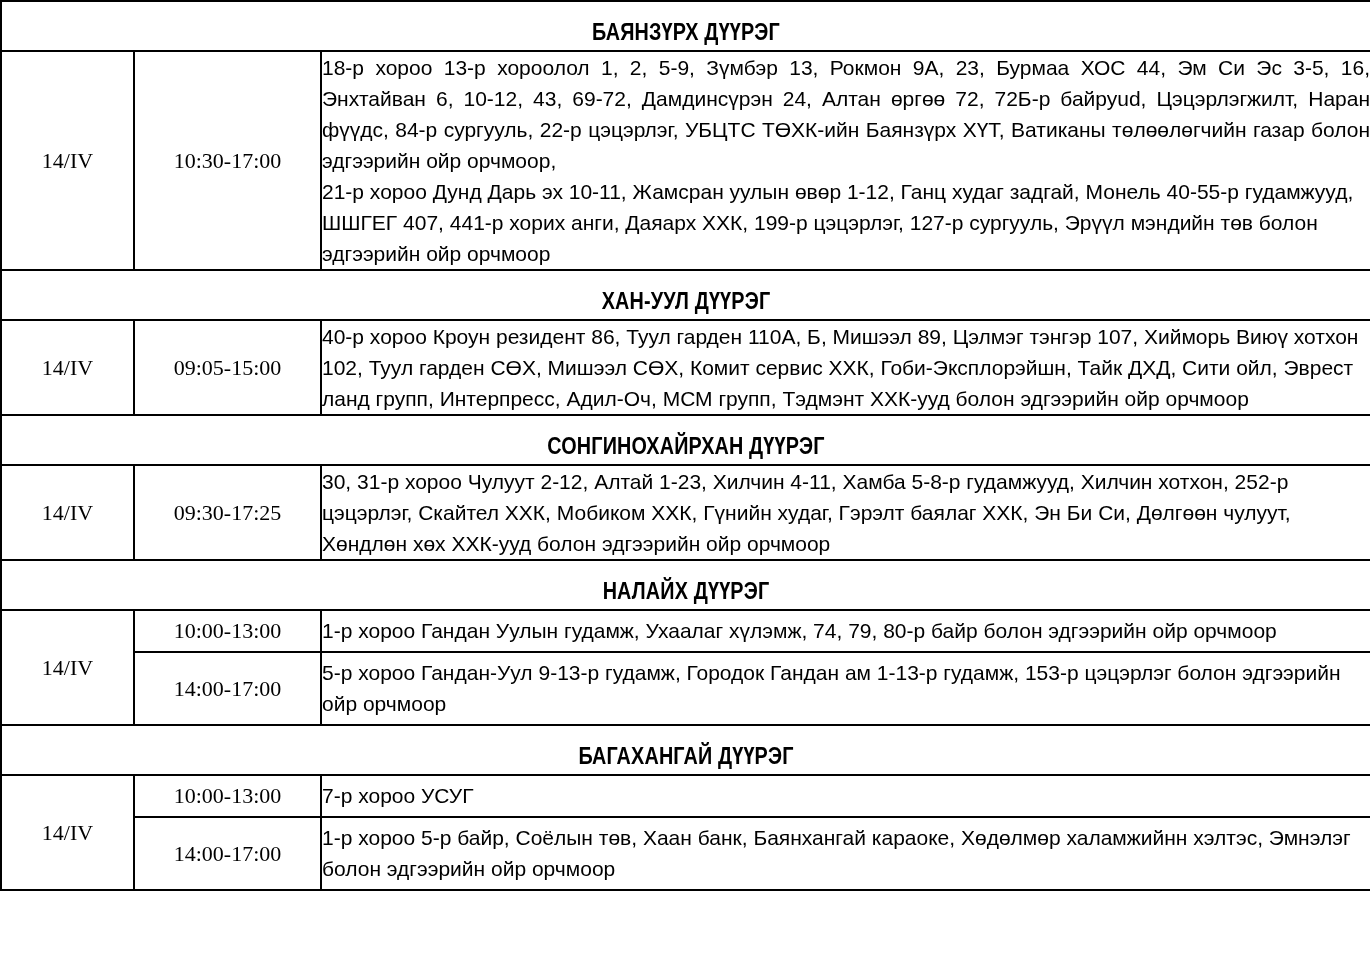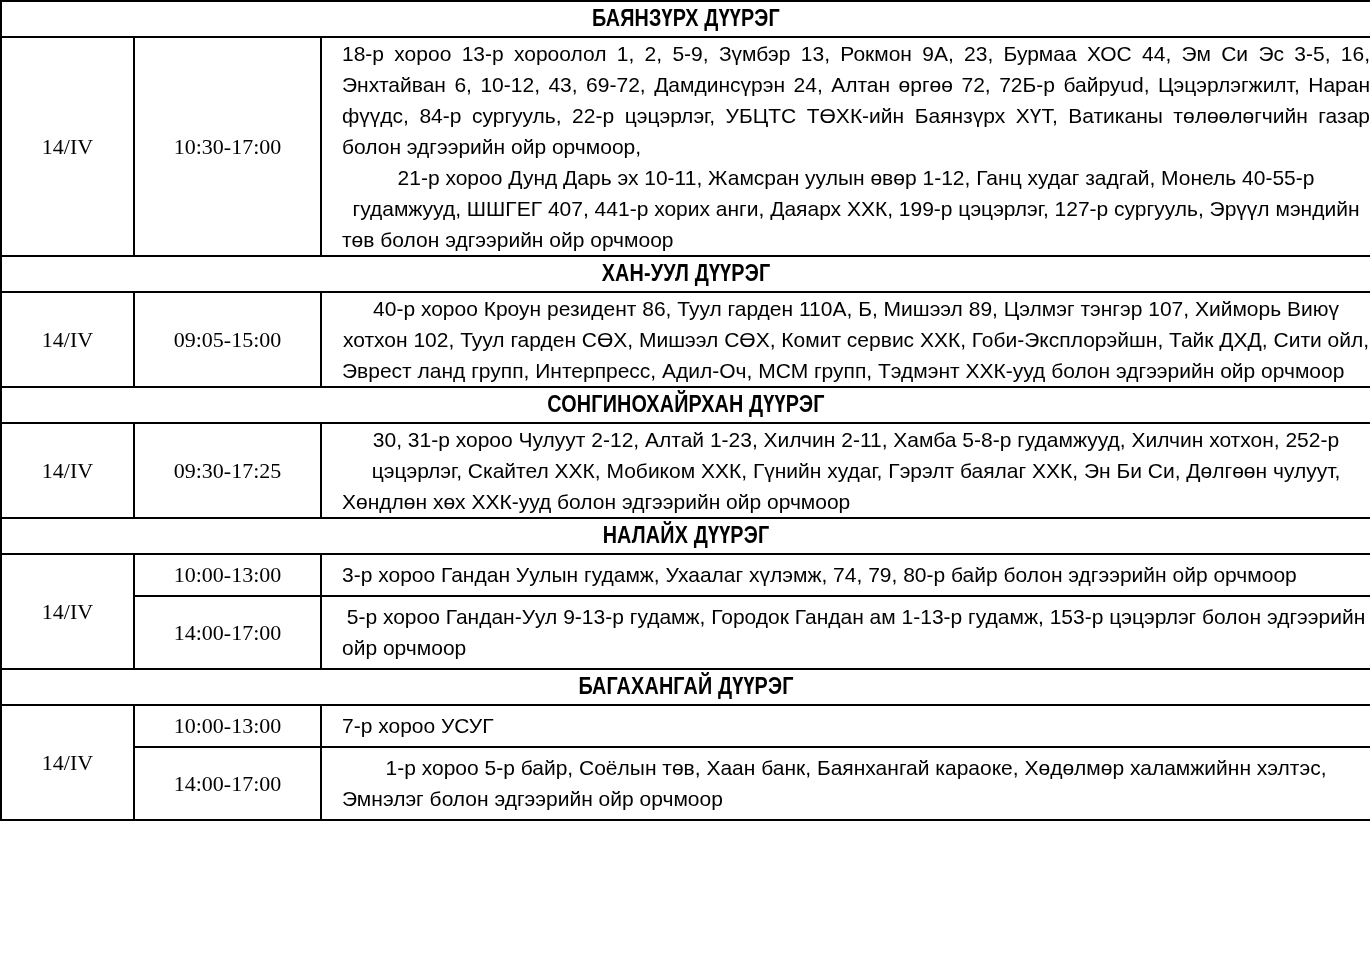--- a/index.html
+++ b/index.html
@@ -40,21 +40,21 @@
     vertical-align: middle;
     background: #ffffff;
   }
 
   
   tr.district-row td {
     border-left: 2px solid #000000;
     border-right: 2px solid #000000;
     border-top: 2px solid #000000;
     border-bottom: 2px solid #000000;
-    padding: 3px 0 5px 0;
+    padding: 17px 0 5px 0;
   }
   .district-title {
     text-align: center;
     font-weight: bold;
     font-size: 23px;
     line-height: 26px;
     letter-spacing: 0.2px;
     font-family: "Liberation Sans", "DejaVu Sans", sans-serif;
     transform: scaleX(0.86);
     transform-origin: center center;
@@ -77,30 +77,29 @@
     vertical-align: top;
   }
   .body-text {
     font-size: 21px;
     line-height: 31px;
     text-align: justify;
     text-justify: inter-word;
     font-family: "Liberation Sans", "DejaVu Sans", sans-serif;
     hyphens: none;
     word-spacing: 0px;
-    padding-left: 20px;
   }
   .body-text p {
     margin: 0;
     padding: 0;
     text-align: justify;
   }
   .body-text p.last,
   .body-text p:last-child {
-    text-align: center;
+    text-align: left;
   }
   
   .body-text p { text-align-last: left; }
 
   .cell-body.tight { padding-top: 4px; padding-bottom: 5px; }
 </style>
 </head>
 <body>
 
 <div class="page">
@@ -146,36 +145,36 @@
       <tr class="district-row">
         <td colspan="3">
           <div class="district-title">СОНГИНОХАЙРХАН ДҮҮРЭГ</div>
         </td>
       </tr>
       <tr>
         <td class="cell-date">14/IV</td>
         <td class="cell-time">09:30-17:25</td>
         <td class="cell-body">
           <div class="body-text">
-            <p>30, 31-р хороо Чулуут 2-12, Алтай 1-23, Хилчин 2-11, Хамба 5-8-р гудамжууд, Хилчин хотхон, 252-р цэцэрлэг, Скайтел ХХК, Мобиком ХХК, Гүнийн худаг, Гэрэлт баялаг ХХК, Эн Би Си, Дөлгөөн чулуут, Хөндлөн хөх ХХК-ууд болон эдгээрийн ойр орчмоор</p>
+            <p>30, 31-р хороо Чулуут 2-12, Алтай 1-23, Хилчин 4-11, Хамба 5-8-р гудамжууд, Хилчин хотхон, 252-р цэцэрлэг, Скайтел ХХК, Мобиком ХХК, Гүнийн худаг, Гэрэлт баялаг ХХК, Эн Би Си, Дөлгөөн чулуут, Хөндлөн хөх ХХК-ууд болон эдгээрийн ойр орчмоор</p>
           </div>
         </td>
       </tr>
 
       <tr class="district-row">
         <td colspan="3">
           <div class="district-title">НАЛАЙХ ДҮҮРЭГ</div>
         </td>
       </tr>
       <tr>
         <td class="cell-date" rowspan="2">14/IV</td>
         <td class="cell-time">10:00-13:00</td>
         <td class="cell-body tight">
           <div class="body-text">
-            <p>3-р хороо Гандан Уулын гудамж, Ухаалаг хүлэмж, 74, 79, 80-р байр болон эдгээрийн ойр орчмоор</p>
+            <p>1-р хороо Гандан Уулын гудамж, Ухаалаг хүлэмж, 74, 79, 80-р байр болон эдгээрийн ойр орчмоор</p>
           </div>
         </td>
       </tr>
       <tr>
         <td class="cell-time">14:00-17:00</td>
         <td class="cell-body tight">
           <div class="body-text">
             <p>5-р хороо Гандан-Уул 9-13-р гудамж, Городок Гандан ам 1-13-р гудамж, 153-р цэцэрлэг болон эдгээрийн ойр орчмоор</p>
           </div>
         </td>

